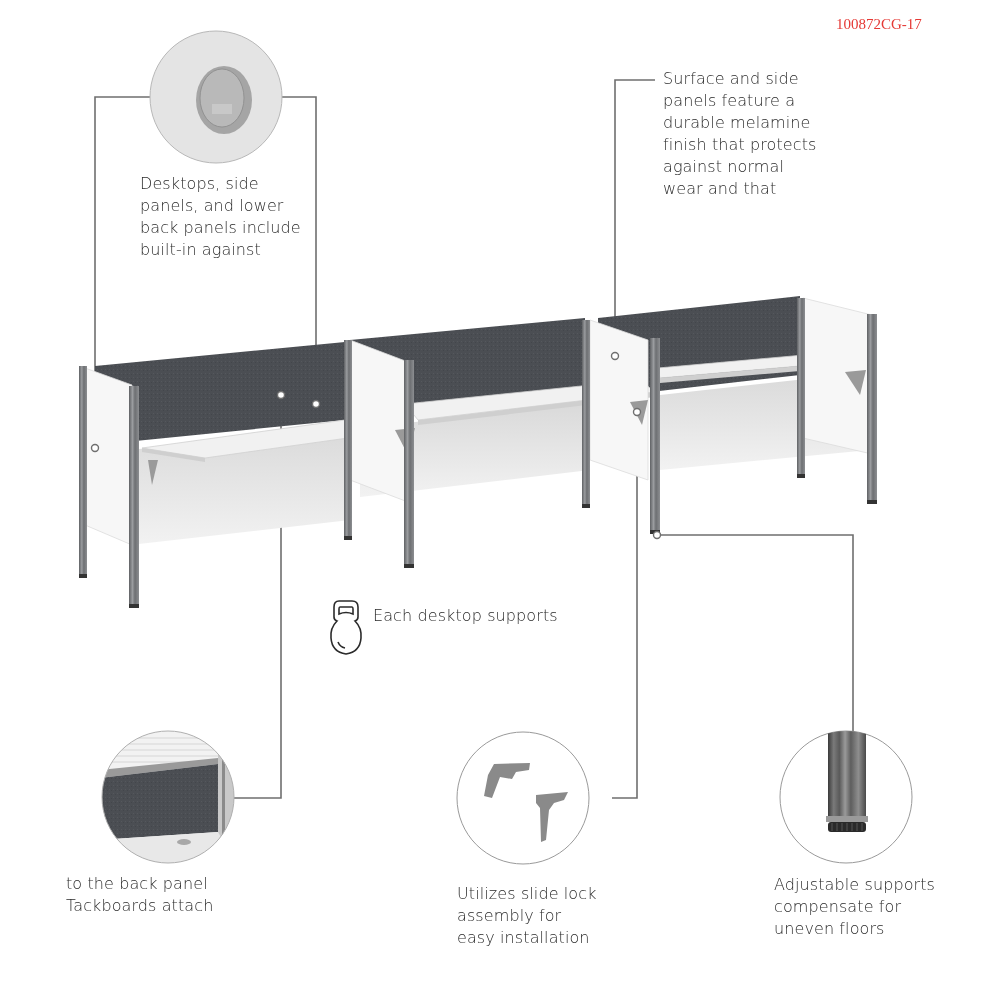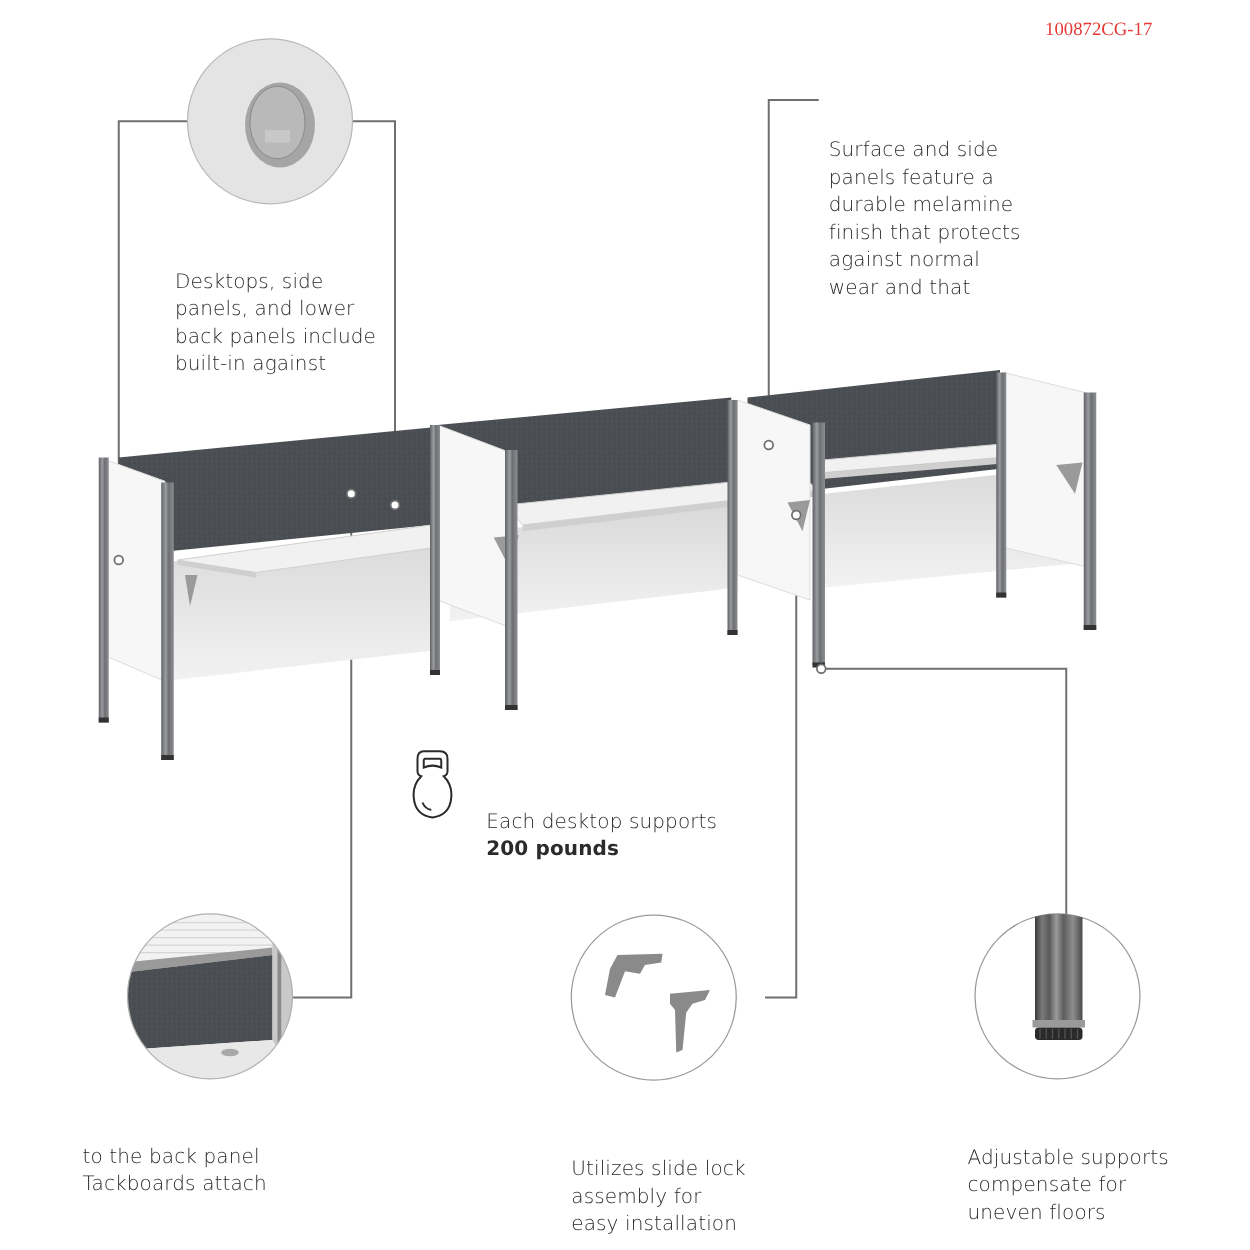--- a/index.html
+++ b/index.html
@@ -1,20 +1,20 @@
 <!DOCTYPE html>
 <html><head>
 <meta charset="utf-8">
 <style>
   html, body { margin:0; padding:0; background:#ffffff; }
   body { width:1000px; height:1000px; position:relative; overflow:hidden;
          font-family:"DejaVu Sans", "Liberation Sans", sans-serif; color:#2b2b2b; }
   .sku { position:absolute; left:836px; top:16px; font-family:"Liberation Serif", serif;
          font-size:15px; color:#e53935; }
-  .callout { position:absolute; font-size:16px; line-height:22px; color:#2b2b2b; font-weight:300; letter-spacing:0.1px;margin-top:41px; }
+  .callout { position:absolute; font-size:16px; line-height:22px; color:#2b2b2b; font-weight:300; letter-spacing:0.1px; }
   .callout .line { display:block; white-space:nowrap; }
   .bold { font-weight:bold; }
   svg { position:absolute; left:0; top:0; }
 </style>
 </head>
 <body>
 
 <div class="sku">100872CG-17</div>
 
 <svg width="1000" height="1000" viewBox="0 0 1000 1000">
@@ -184,23 +184,22 @@
 
 <div class="callout" style="left:663px; top:68px;">
   <span class="line">Surface and side</span>
   <span class="line">panels feature a</span>
   <span class="line">durable melamine</span>
   <span class="line">finish that protects</span>
   <span class="line">against normal</span>
   <span class="line">wear and that</span>
 </div>
 
-<div class="callout" style="left:389px; top:605px;">
+<div class="callout" style="left:373px; top:605px;">
   <span class="line">Each desktop supports</span>
-  <span class="line bold">200 pounds</span>
 </div>
 
 <div class="callout" style="left:66px; top:873px;">
   <span class="line">to the back panel</span>
   <span class="line">Tackboards attach</span>
 </div>
 
 <div class="callout" style="left:457px; top:883px;">
   <span class="line">Utilizes slide lock</span>
   <span class="line">assembly for</span>

